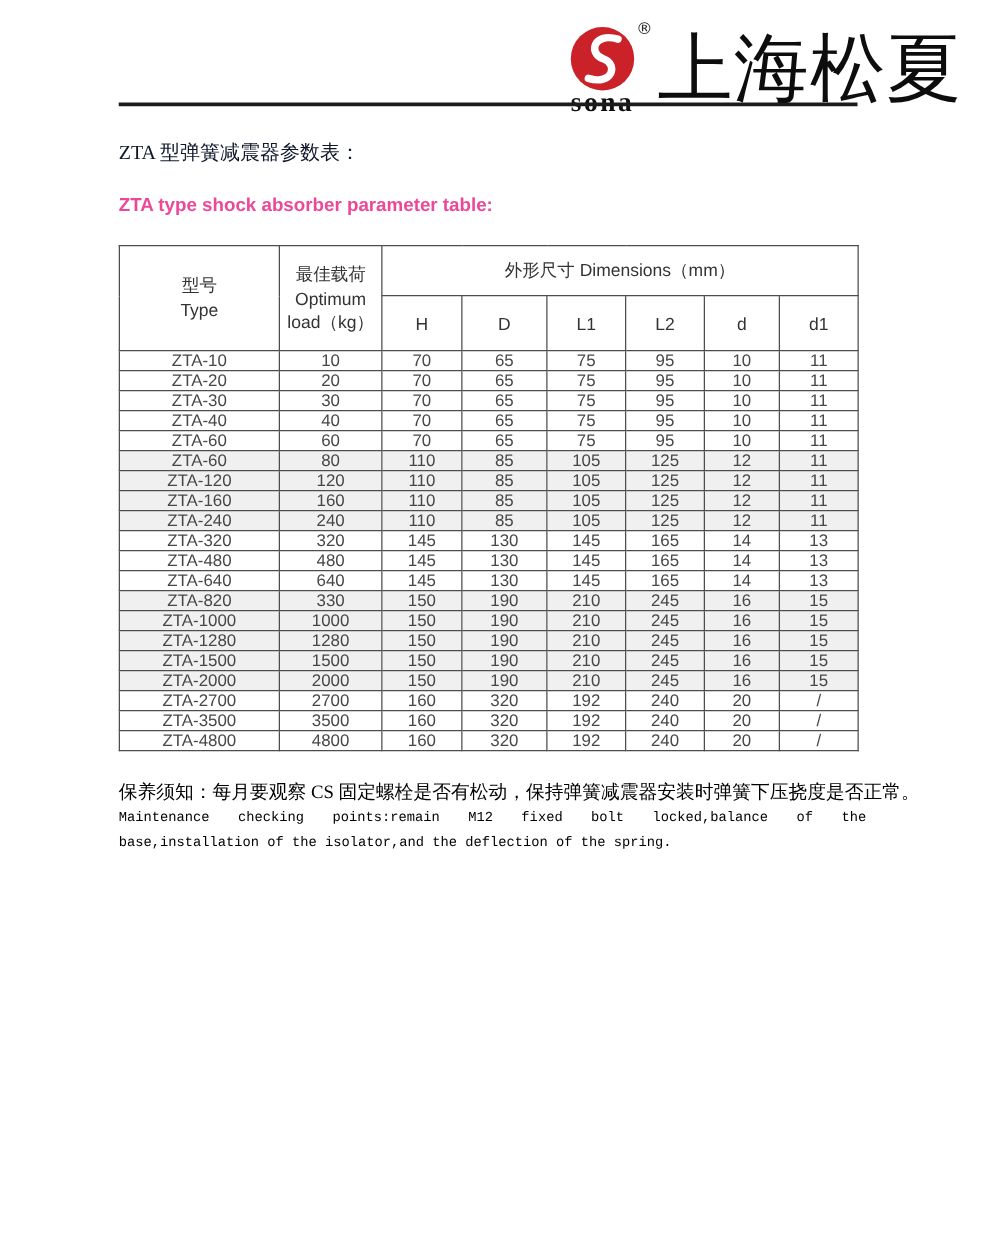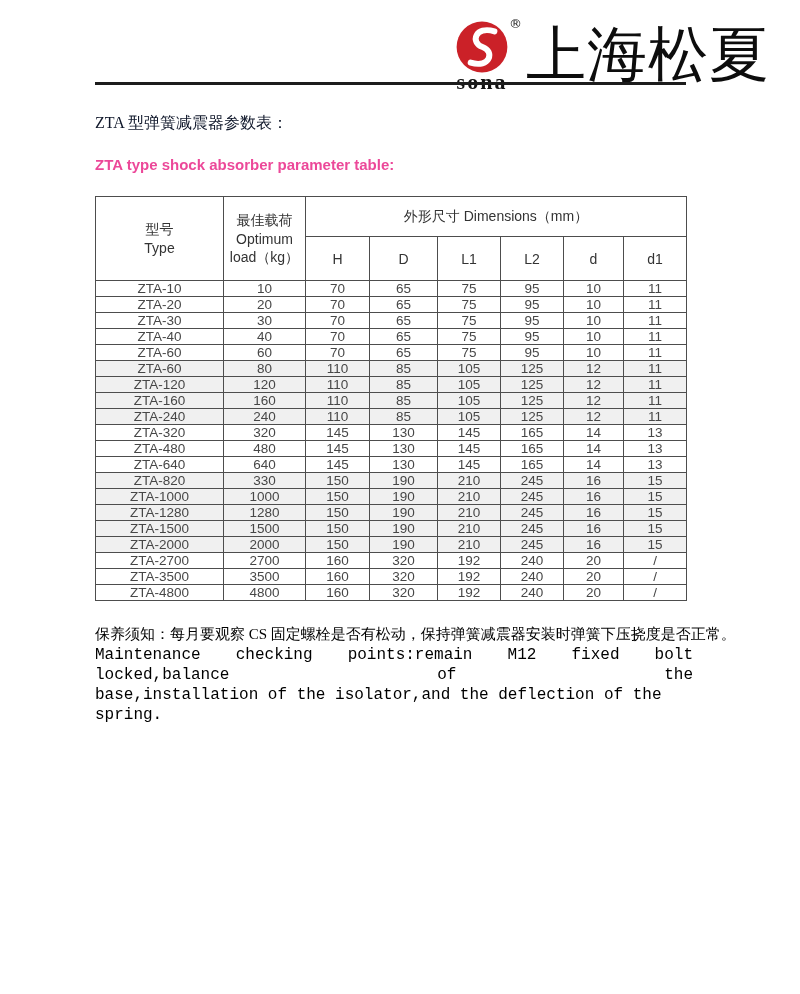--- a/index.html
+++ b/index.html
@@ -136,21 +136,21 @@
   .note-zh {
     font-family: "Liberation Serif", "DejaVu Serif", serif;
     font-size: 15px;
     line-height: 21px;
     white-space: nowrap;
     color: #000;
     text-align: center;
   }
   .note-en {
     font-family: "Liberation Mono", "DejaVu Sans Mono", monospace;
-    font-size: 16px;
+    font-size: 11px;
     line-height: 20px;
     color: #000;
   }
   .note-en.justify {
     text-align: justify;
     text-align-last: justify;
   }
 </style>
 </head>
 <body>

